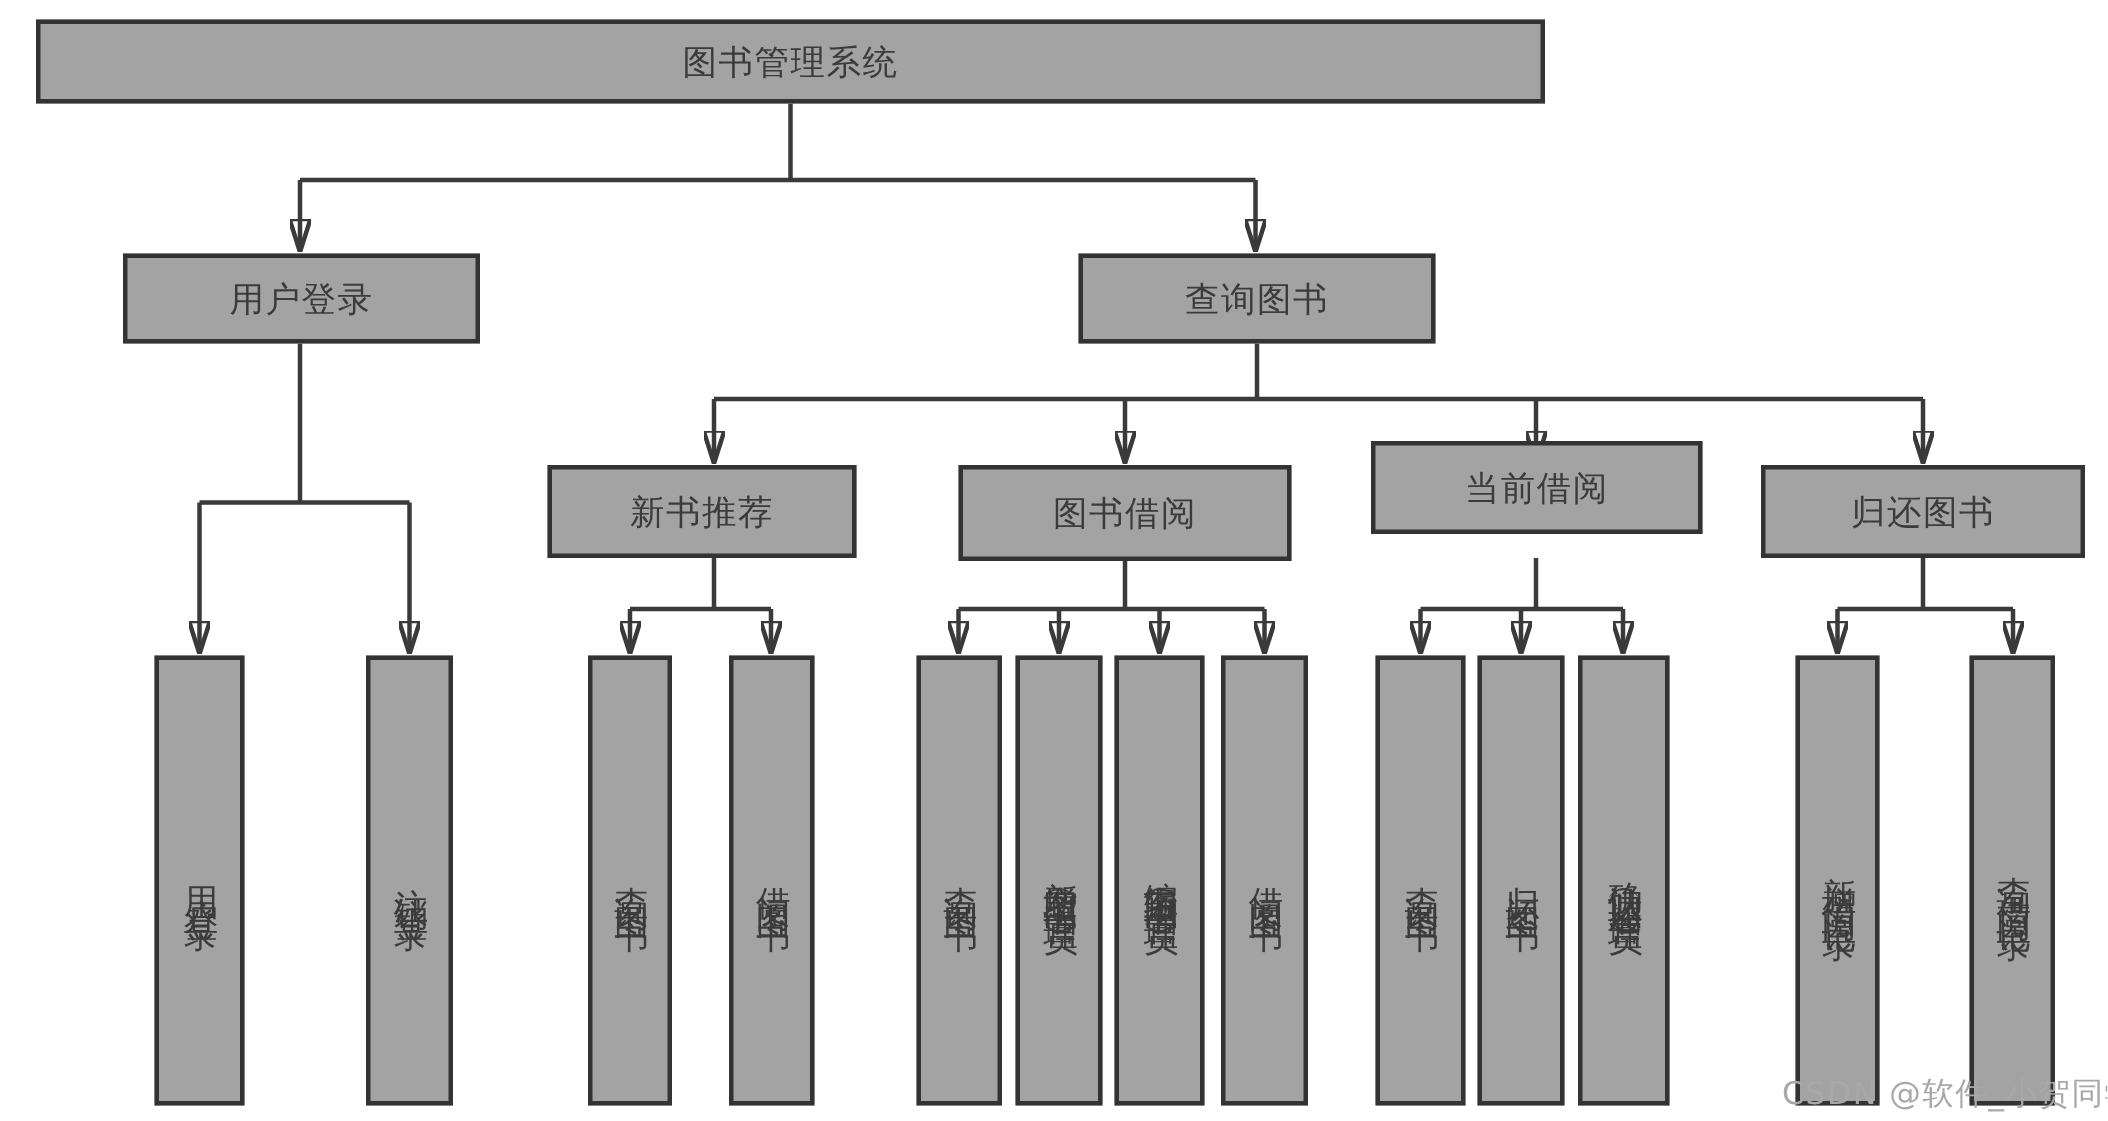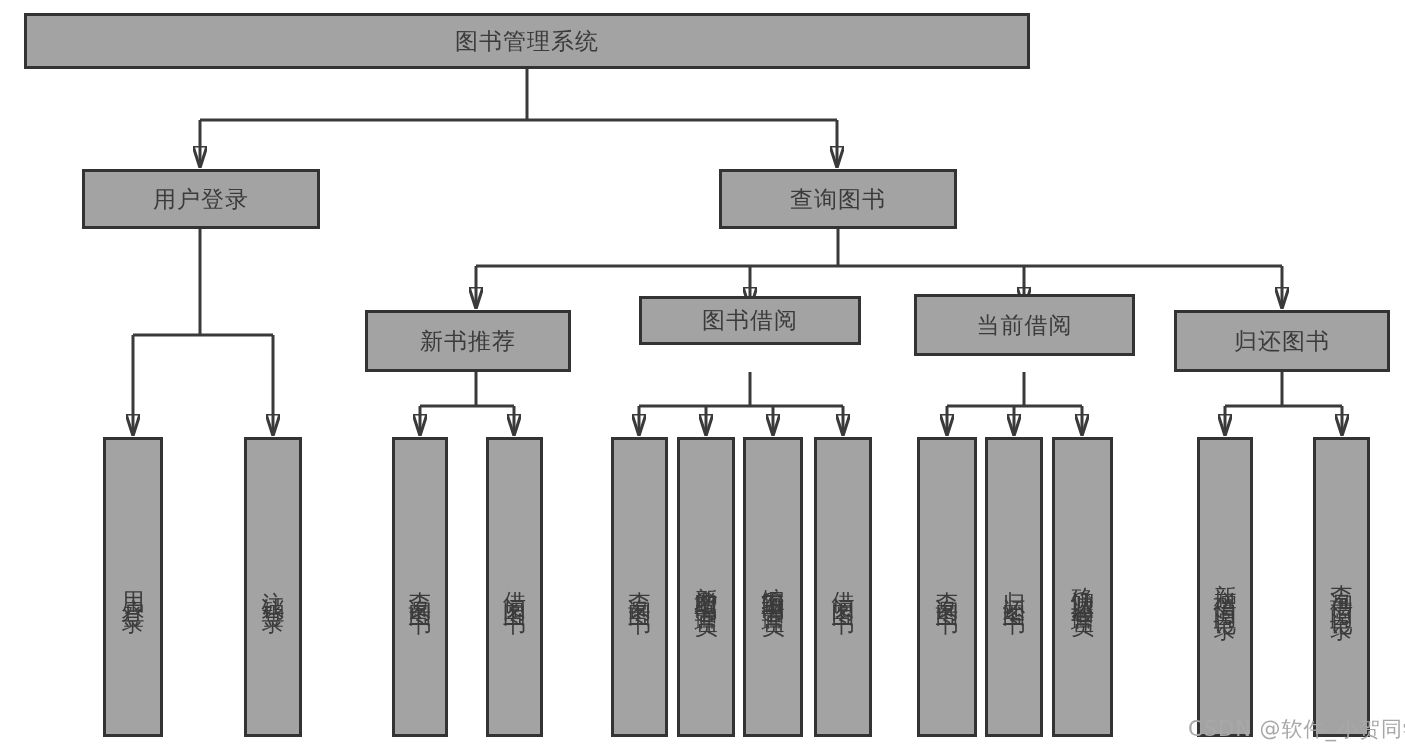--- a/index.html
+++ b/index.html
@@ -100,21 +100,21 @@
   <div class="node" style="left:82px;top:169px;width:238px;height:60px">
     <span>用户登录</span>
   </div>
   <div class="node" style="left:719px;top:169px;width:238px;height:60px">
     <span>查询图书</span>
   </div>
 
   <div class="node" style="left:365px;top:310px;width:206px;height:62px">
     <span>新书推荐</span>
   </div>
-  <div class="node" style="left:639px;top:296px;width:222px;height:49px">
+  <div class="node" style="left:639px;top:310px;width:222px;height:64px">
     <span>图书借阅</span>
   </div>
   <div class="node" style="left:914px;top:294px;width:221px;height:62px">
     <span>当前借阅</span>
   </div>
   <div class="node" style="left:1174px;top:310px;width:216px;height:62px">
     <span>归还图书</span>
   </div>
 
   <div class="node leaf" style="left:103px;top:437px;width:60px;height:300px">

